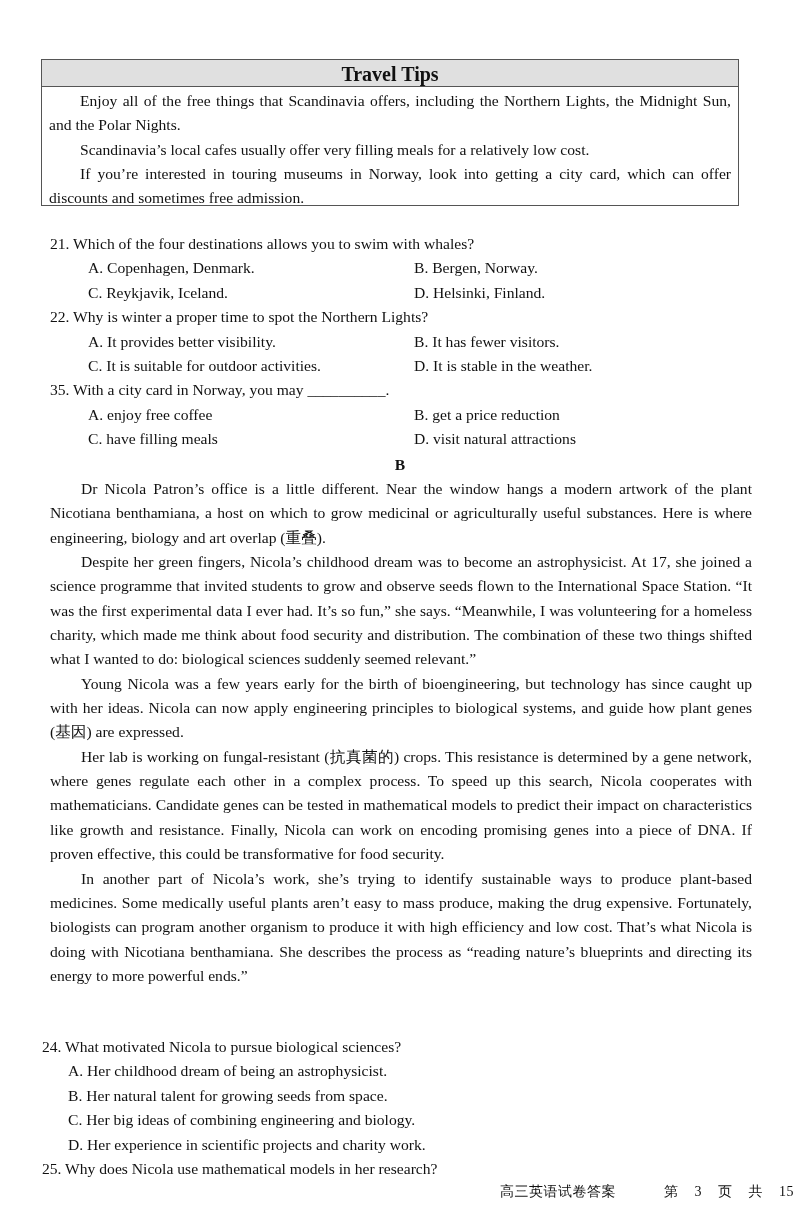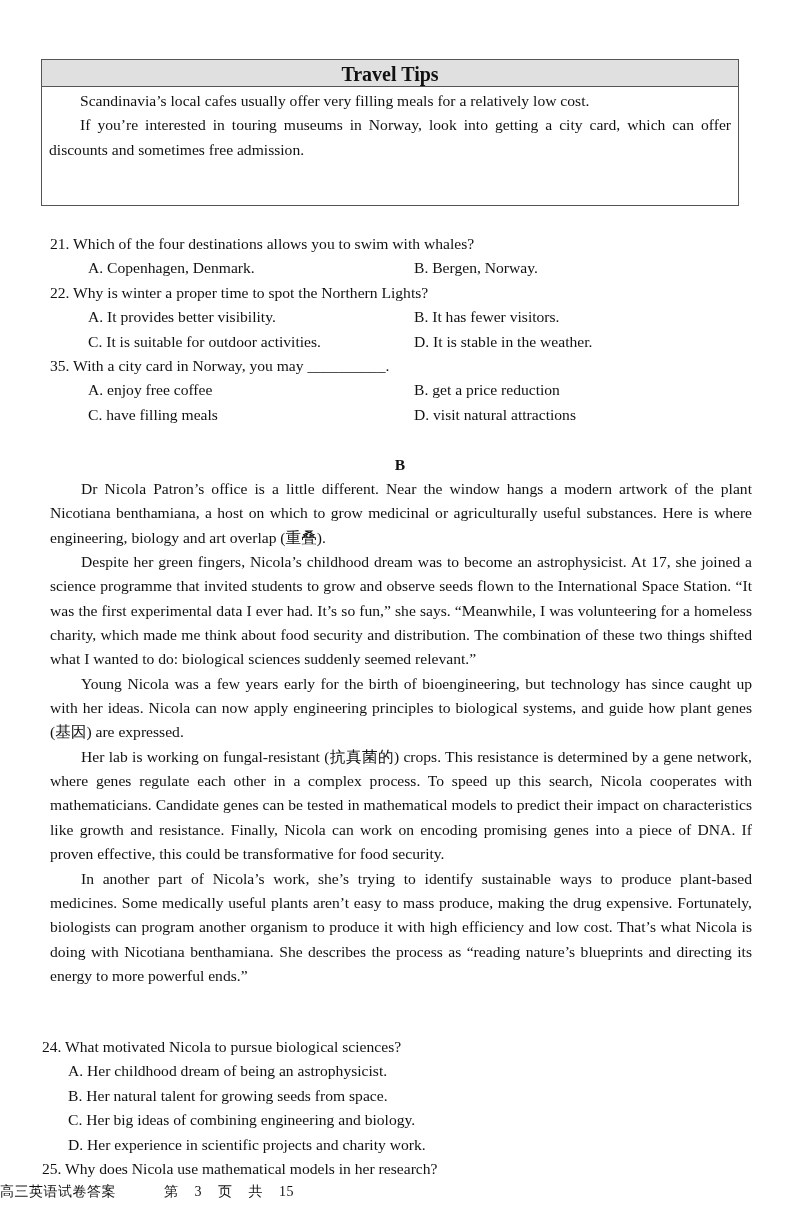--- a/index.html
+++ b/index.html
@@ -26,44 +26,49 @@
   .opt-row .col { width: 314px; white-space: nowrap; margin-left: 12px; }
   .opt-line { line-height: 24.4px; height: 24.4px; padding-left: 26px; white-space: nowrap; }
   .section-b {
     position: absolute; left: 0; width: 800px; top: 453px; text-align: center;
     font-weight: bold; line-height: 24px;
   }
   .passage { position: absolute; left: 50px; width: 702px; top: 477px; }
   .passage .para { line-height: 24.35px; }
   .q-block2 { position: absolute; left: 42px; width: 700px; top: 1035px; }
   .footer {
-    position: absolute; top: 1183px; left: 0; width: 800px; text-align: left;
+    position: absolute; top: 1183px; left: 0; width: 800px; text-align: right;
     font-size: 14px; letter-spacing: 0.5px;
   }
   .footer span { display: inline-block; }
   .footer .f-title { margin-right: 38px; }
   .footer .f-sep { margin: 0 6px; }
 </style>
 </head>
 <body>
 
 <div class="tips-box">
   <div class="tips-header">Travel Tips</div>
   <div class="tips-body">
+    <p class="para">Enjoy all of the free things that Scandinavia offers, including the Northern Lights, the Midnight Sun, and the Polar Nights.</p>
     <p class="para">Scandinavia’s local cafes usually offer very filling meals for a relatively low cost.</p>
     <p class="para">If you’re interested in touring museums in Norway, look into getting a city card, which can offer discounts and sometimes free admission.</p>
   </div>
 </div>
 
 <div class="q-block" style="top:232px;">
   <div>
     <div class="q-line">21. Which of the four destinations allows you to swim with whales?</div>
     <div class="opt-row">
       <div class="col">A. Copenhagen, Denmark.</div>
       <div class="col">B. Bergen, Norway.</div>
+    </div>
+    <div class="opt-row">
+      <div class="col">C. Reykjavik, Iceland.</div>
+      <div class="col">D. Helsinki, Finland.</div>
     </div>
   </div>
   <div>
     <div class="q-line">22. Why is winter a proper time to spot the Northern Lights?</div>
     <div class="opt-row">
       <div class="col">A. It provides better visibility.</div>
       <div class="col">B. It has fewer visitors.</div>
     </div>
     <div class="opt-row">
       <div class="col">C. It is suitable for outdoor activities.</div>

